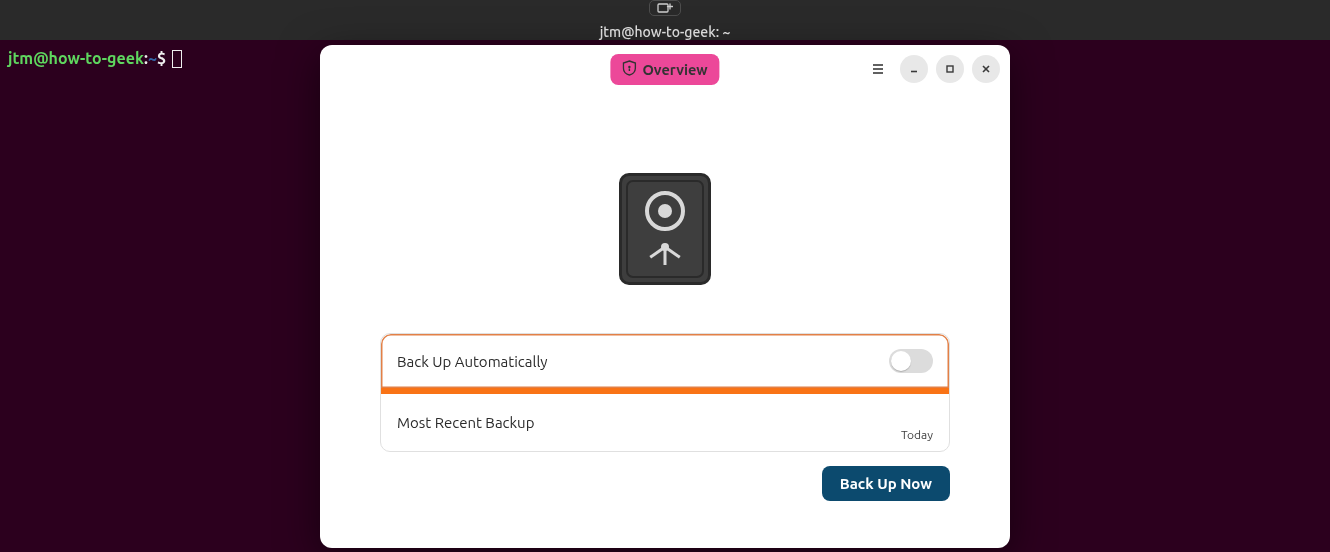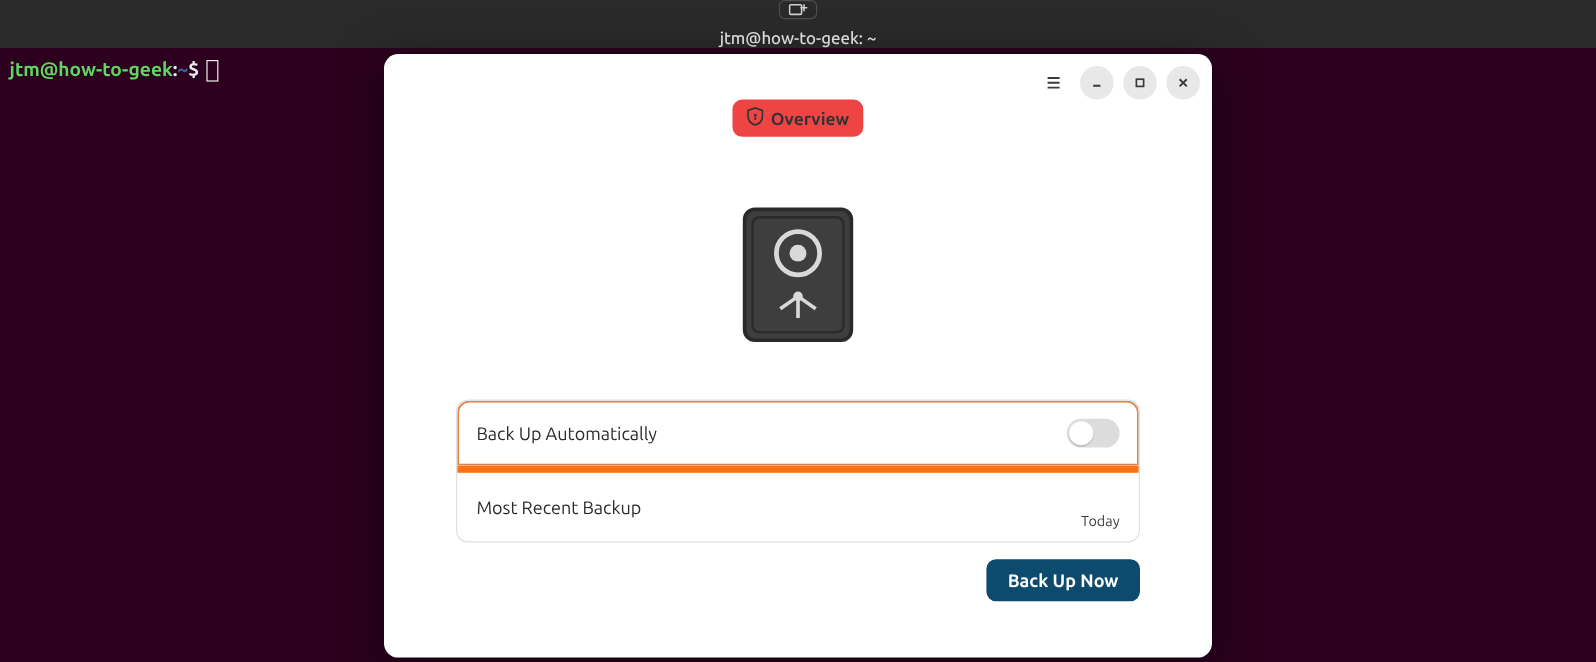--- a/index.html
+++ b/index.html
@@ -103,22 +103,21 @@
       display: flex;
       align-items: center;
       gap: 6px;
       padding: 6px 12px;
       border-radius: 8px;
       font-size: 14.5px;
       color: #333;
       font-weight: 600;
     }
     .tab-btn.active {
-      background: #ef4444;
-      margin-top: 29px;
+      background: #ec4899;
     }
     .tab-btn.inactive { font-weight: 500; color:#2a2a2a;}
     .hb-spacer { flex: 1; }
     .hb-menu {
       width: 28px; height: 28px;
       display: flex; align-items:center; justify-content:center;
       color:#3a3a3a;
       border-radius: 50%;
     }
     .hb-circle {

